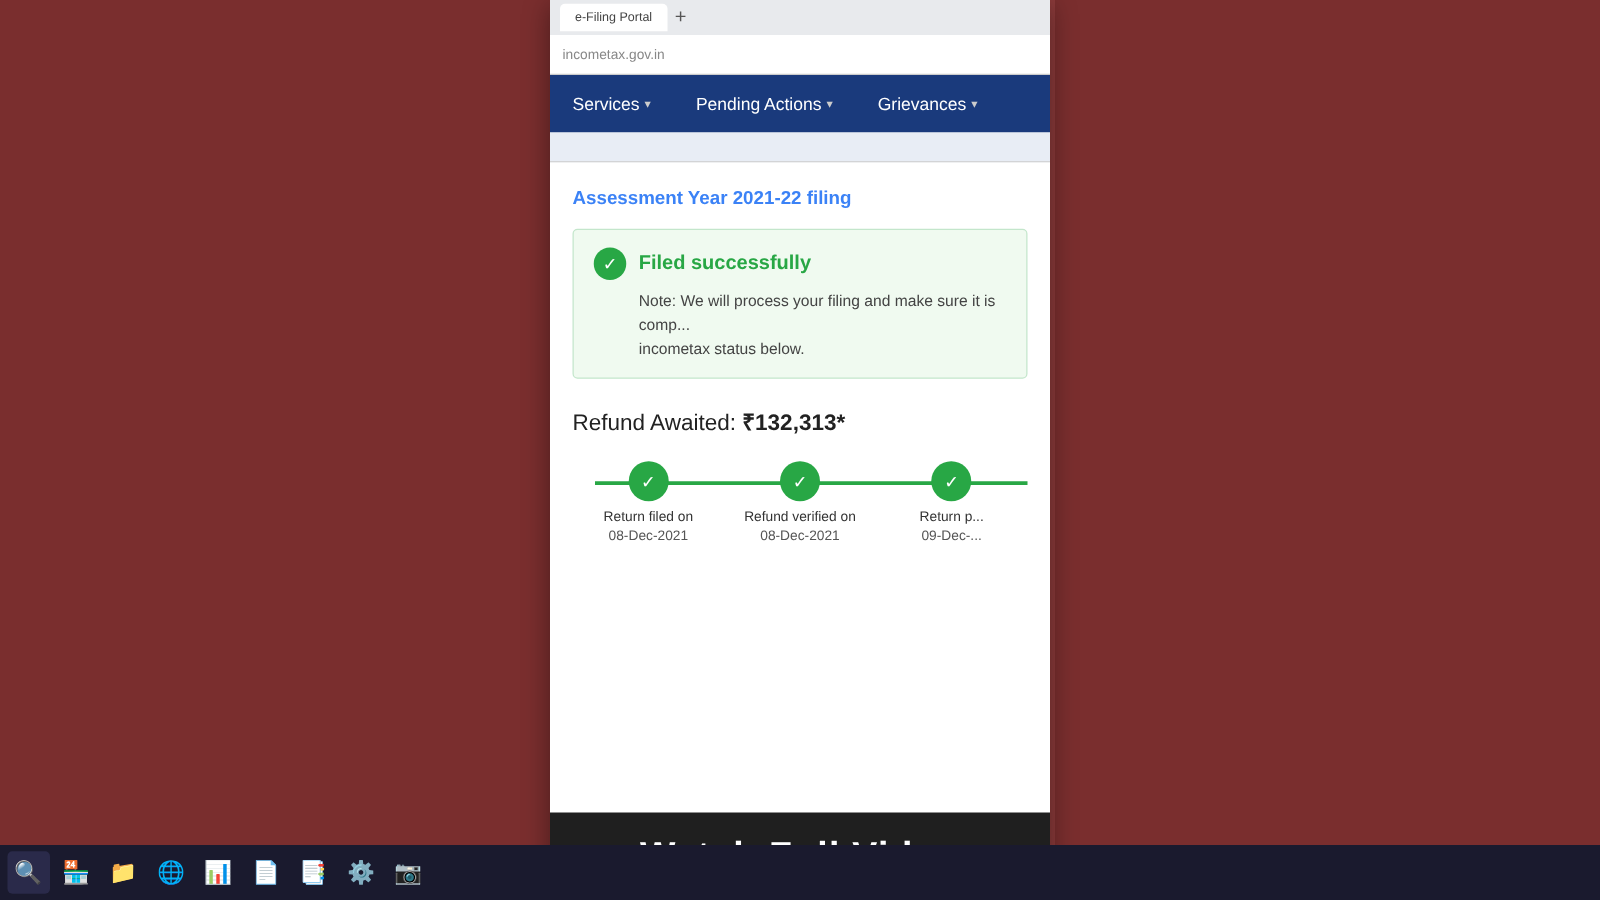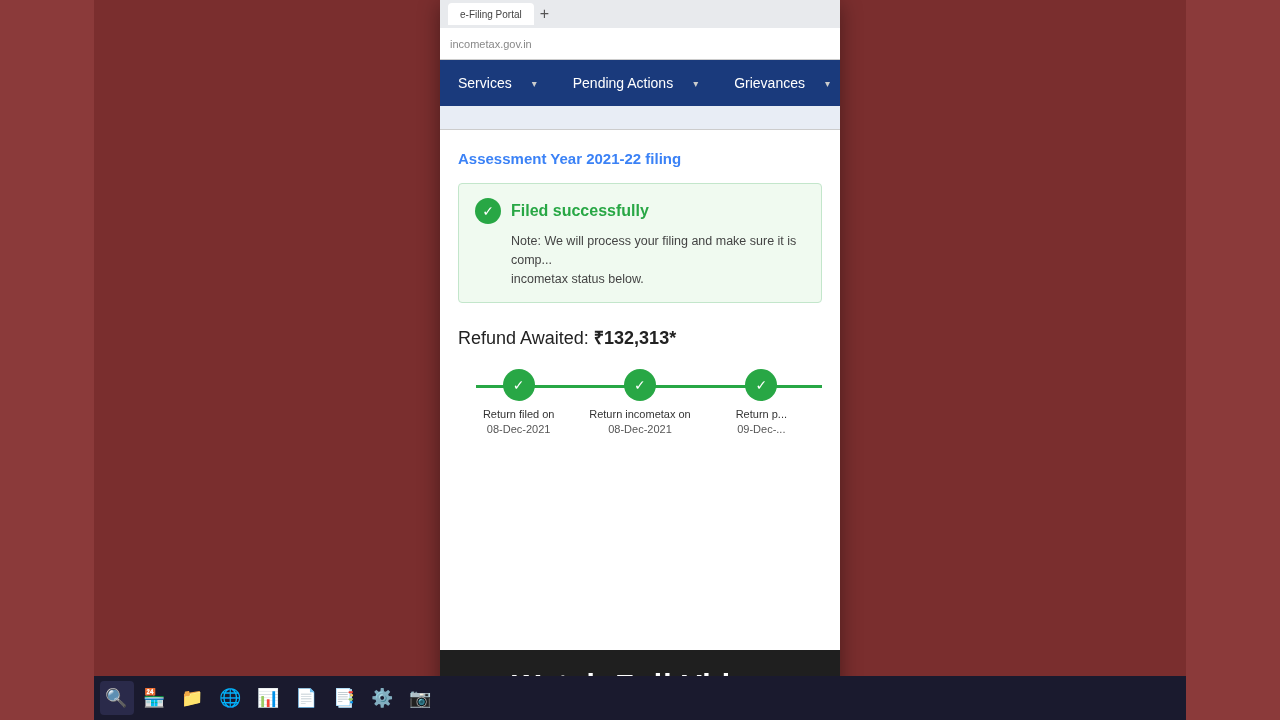--- a/index.html
+++ b/index.html
@@ -8,21 +8,21 @@
       height: 720px;
       overflow: hidden;
       background-color: #8B3A3A;
       font-family: Arial, sans-serif;
       display: flex;
       align-items: center;
       justify-content: center;
     }
 
     .outer-bg {
-      width: 1092px;
+      width: 1280px;
       height: 720px;
       background-color: #8B3A3A;
       display: flex;
       align-items: center;
       justify-content: center;
       position: relative;
     }
 
     .browser-window {
       width: 400px;
@@ -109,21 +109,21 @@
       height: 46px;
     }
 
     .nav-item {
       color: #fff;
       font-size: 14px;
       padding: 0 18px;
       height: 100%;
       display: flex;
       align-items: center;
-      gap: 20px;
+      gap: 4px;
       cursor: pointer;
       white-space: nowrap;
     }
 
     .nav-chevron {
       font-size: 10px;
       color: #ccc;
     }
 
     
@@ -383,21 +383,21 @@
           <div class="timeline-line"></div>
 
           <div class="timeline-step">
             <div class="timeline-circle">✓</div>
             <div class="timeline-label">Return filed on</div>
             <div class="timeline-date">08-Dec-2021</div>
           </div>
 
           <div class="timeline-step">
             <div class="timeline-circle">✓</div>
-            <div class="timeline-label">Return incometax on</div>
+            <div class="timeline-label">Refund verified on</div>
             <div class="timeline-date">08-Dec-2021</div>
           </div>
 
           <div class="timeline-step">
             <div class="timeline-circle">✓</div>
             <div class="timeline-label">Return p...</div>
             <div class="timeline-date">09-Dec-...</div>
           </div>
         </div>
 

